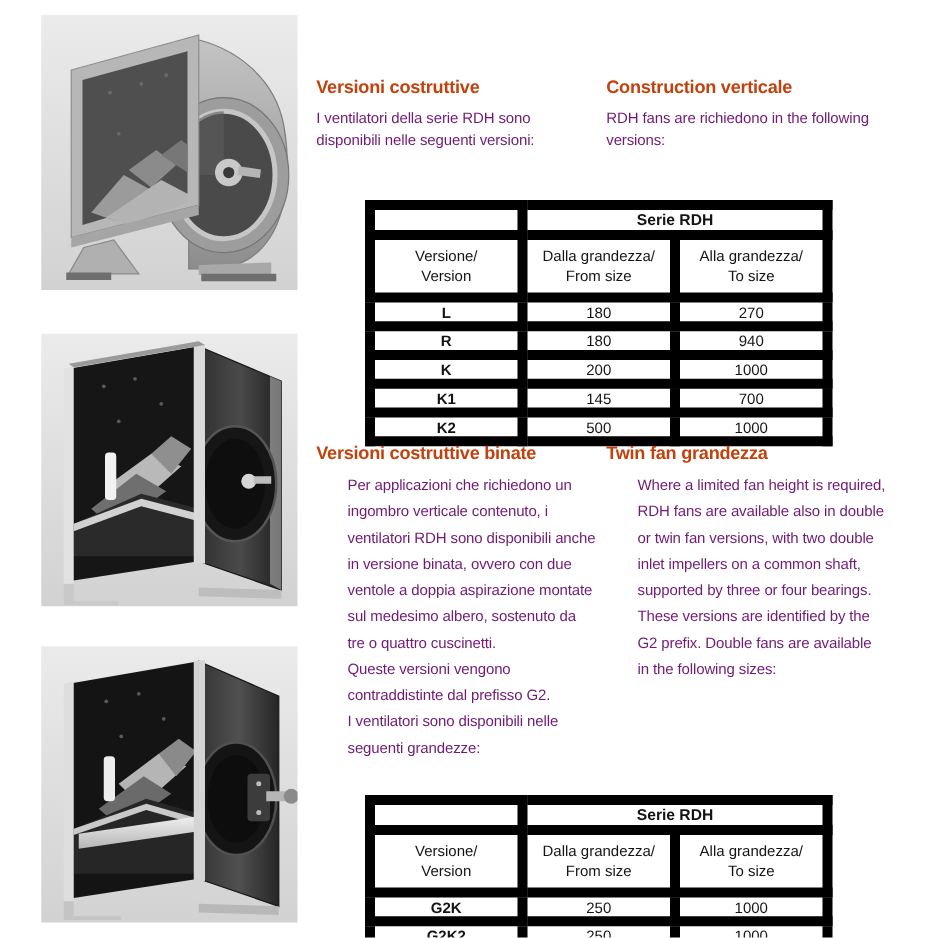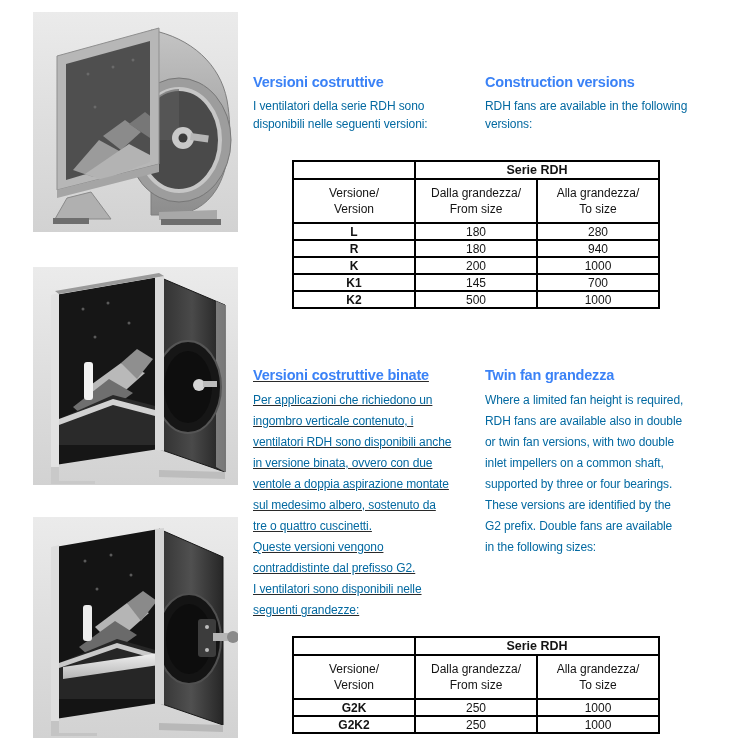--- a/index.html
+++ b/index.html
@@ -10,35 +10,35 @@
   .photo-box{
     position:absolute;left:33px;width:205px;
     background:linear-gradient(180deg,#ebebeb 0%,#dedede 50%,#d2d2d2 100%);
   }
   #photo1{top:12px;height:220px;}
   #photo2{top:267px;height:218px;}
   #photo3{top:517px;height:221px;}
   .photo-box svg{display:block;width:100%;height:100%;}
   .text-col{position:absolute;}
   .sec-heading{
-    font-weight:bold;font-size:14.5px;color:#3b82f6;
-    letter-spacing:-0.2px;margin:16px 0 7px 0;white-space:nowrap;
+    font-weight:bold;font-size:14.5px;color:#c2410c;
+    letter-spacing:-0.2px;margin:4px 0 7px 0;white-space:nowrap;
   }
   .sec-body{
-    font-size:12px;color:#0369a1;letter-spacing:-0.1px;
+    font-size:12px;color:#701a75;letter-spacing:-0.1px;
     white-space:pre-line;
   }
   .lh-s1{line-height:18px;}
-  .lh-s2{line-height:21px;}
+  .lh-s2{line-height:21px;margin-left:25px;}
   table.rdh-table{
     position:absolute;left:292px;width:366px;table-layout:fixed;
     border-collapse:collapse;font-size:12px;color:#141414;
   }
   .rdh-table td{
-    border:2px solid #000000;text-align:center;vertical-align:middle;padding:0;
+    border:8px solid #000000;text-align:center;vertical-align:middle;padding:0;
     background:#ffffff;
   }
   .series-row td{height:16px;font-weight:bold;font-size:12.5px;}
   .colhead-row td{height:42px;line-height:16px;white-space:pre-line;}
   .data-row td{height:15px;}
   .data-row td.ver{font-weight:bold;}
   #table2{top:636px;}
   #table1{top:160px;}
 </style>
 </head>
@@ -174,22 +174,22 @@
     <polygon points="126,206 190,208 190,215 126,213" fill="#b8b8b8"></polygon>
   </svg>
 </div>
 
 <div class="text-col" style="left:253px;top:58px;">
   <div class="sec-heading">Versioni costruttive</div>
   <div class="sec-body lh-s1">I ventilatori della serie RDH sono
 disponibili nelle seguenti versioni:</div>
 </div>
 <div class="text-col" style="left:485px;top:58px;">
-  <div class="sec-heading">Construction versions</div>
-  <div class="sec-body lh-s1">RDH fans are available in the following
+  <div class="sec-heading">Construction verticale</div>
+  <div class="sec-body lh-s1">RDH fans are richiedono in the following
 versions:</div>
 </div>
 
 <table class="rdh-table" id="table1">
   <colgroup>
       <col style="width:122px">
       <col style="width:122px">
       <col style="width:122px">
     </colgroup>
   <tbody>
@@ -201,21 +201,21 @@
       <td>Versione/
 Version</td>
       <td>Dalla grandezza/
 From size</td>
       <td>Alla grandezza/
 To size</td>
     </tr>
     <tr class="data-row">
       <td class="ver">L</td>
       <td>180</td>
-      <td>280</td>
+      <td>270</td>
     </tr>
     <tr class="data-row">
       <td class="ver">R</td>
       <td>180</td>
       <td>940</td>
     </tr>
     <tr class="data-row">
       <td class="ver">K</td>
       <td>200</td>
       <td>1000</td>
@@ -226,21 +226,21 @@
       <td>700</td>
     </tr>
     <tr class="data-row">
       <td class="ver">K2</td>
       <td>500</td>
       <td>1000</td>
     </tr>
   </tbody>
 </table>
 
-<div class="text-col" style="left:253px;top:351px;text-decoration:underline;">
+<div class="text-col" style="left:253px;top:351px;">
   <div class="sec-heading">Versioni costruttive binate</div>
   <div class="sec-body lh-s2">Per applicazioni che richiedono un
 ingombro verticale contenuto, i
 ventilatori RDH sono disponibili anche
 in versione binata, ovvero con due
 ventole a doppia aspirazione montate
 sul medesimo albero, sostenuto da
 tre o quattro cuscinetti.
 Queste versioni vengono
 contraddistinte dal prefisso G2.

